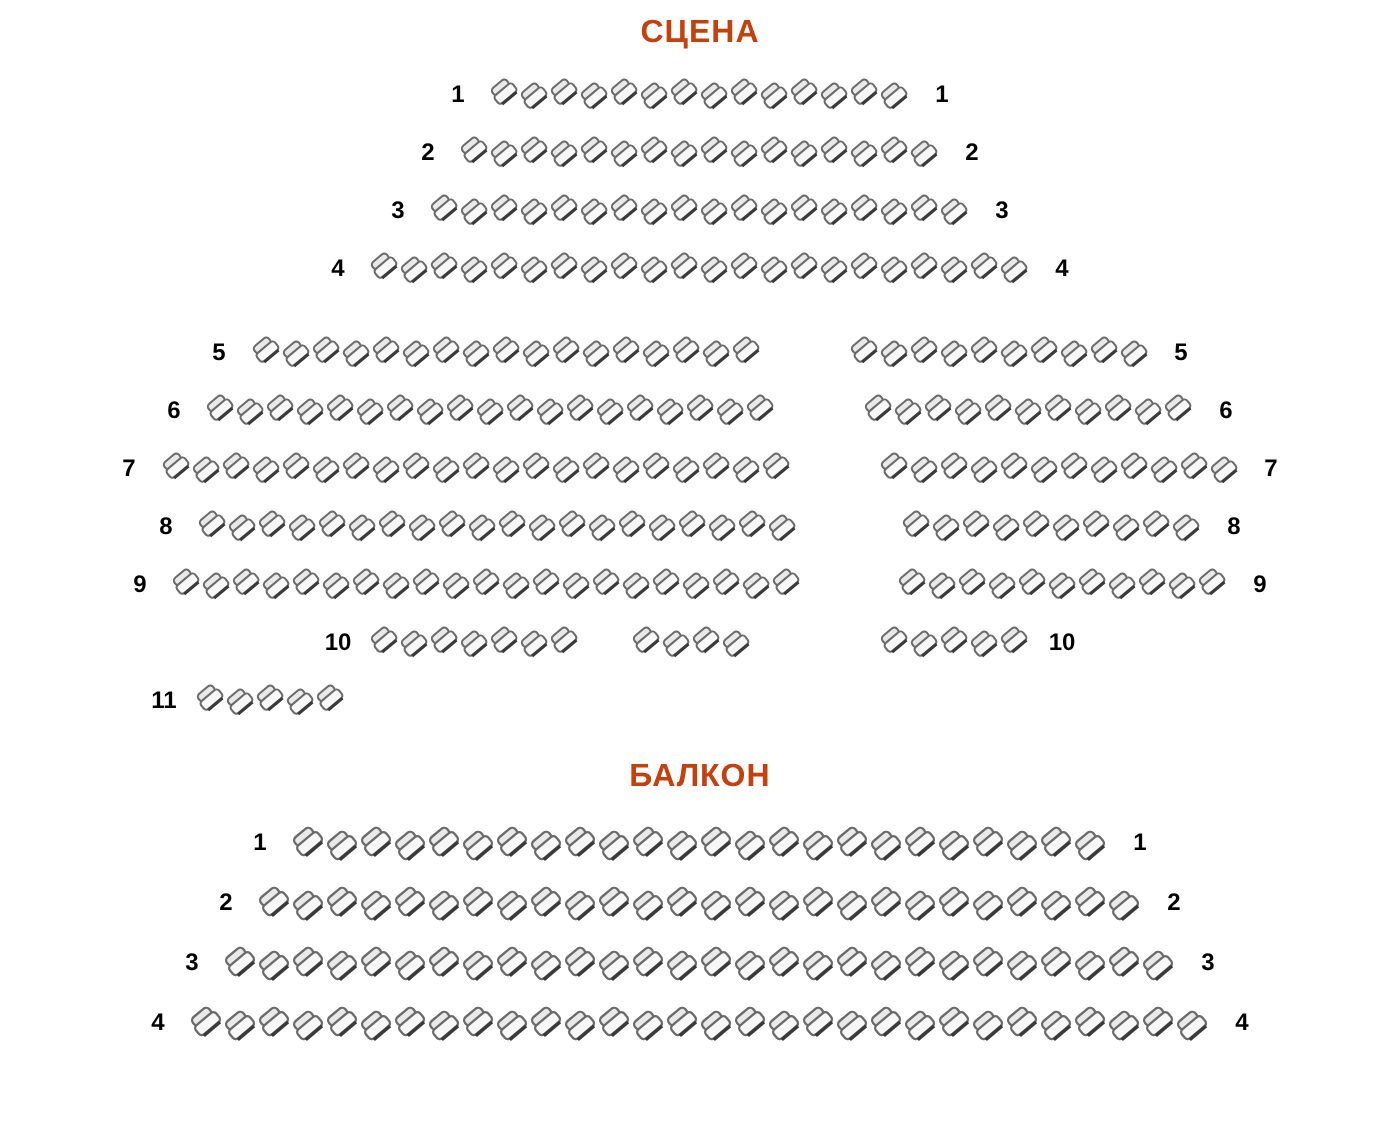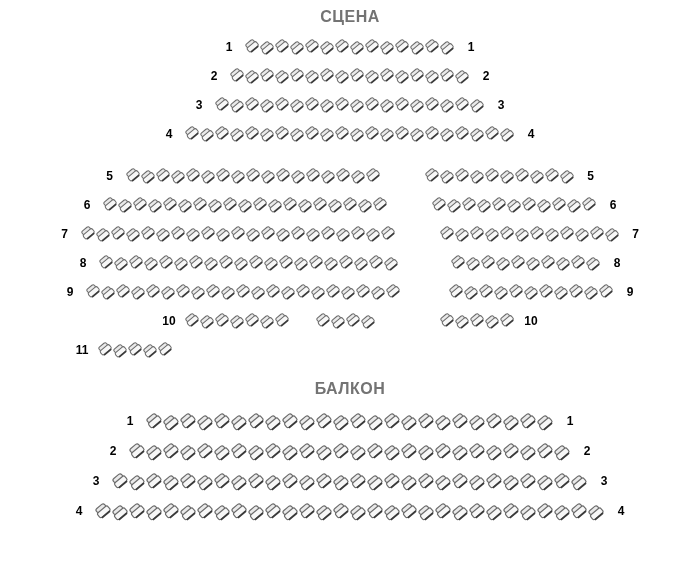--- a/index.html
+++ b/index.html
@@ -12,21 +12,21 @@
     position: relative;
     width: 700px;
     height: 572px;
     overflow: hidden;
     background: #ffffff;
   }
   .section-title {
     text-align: center;
     font-weight: bold;
     font-size: 16px;
-    color: #737373;
+    color: #c2410c;
     letter-spacing: 0.5px;
     padding-top: 8px;
     margin-bottom: 6px;
   }
   .section-title.balcony-title {
     padding-top: 16px;
     margin-bottom: 8px;
   }
   .rows {
     display: block;

